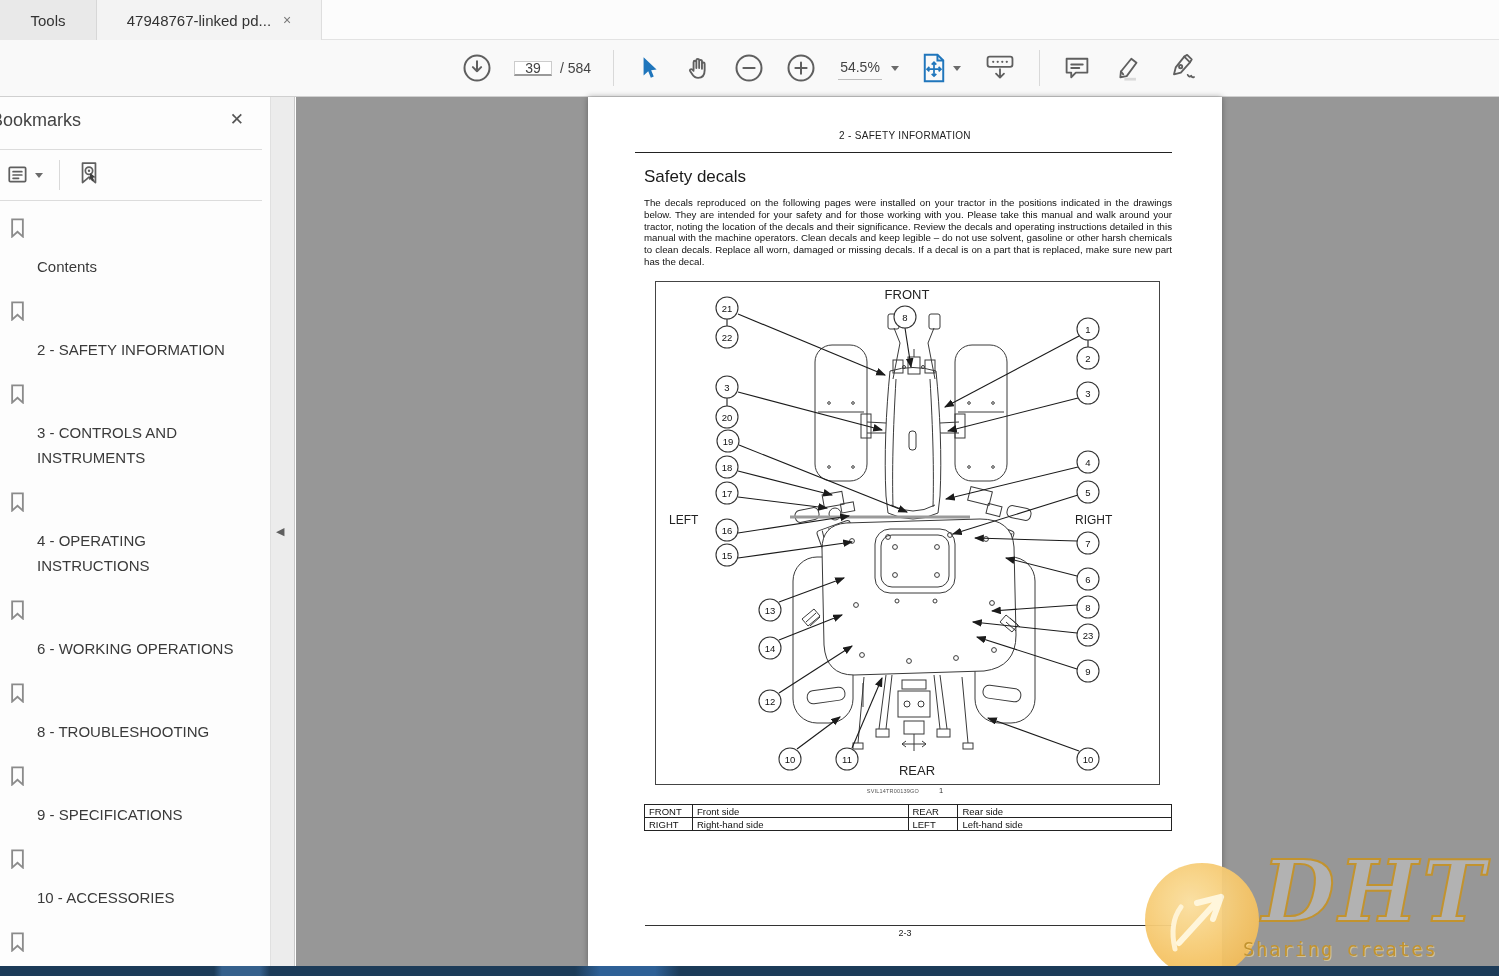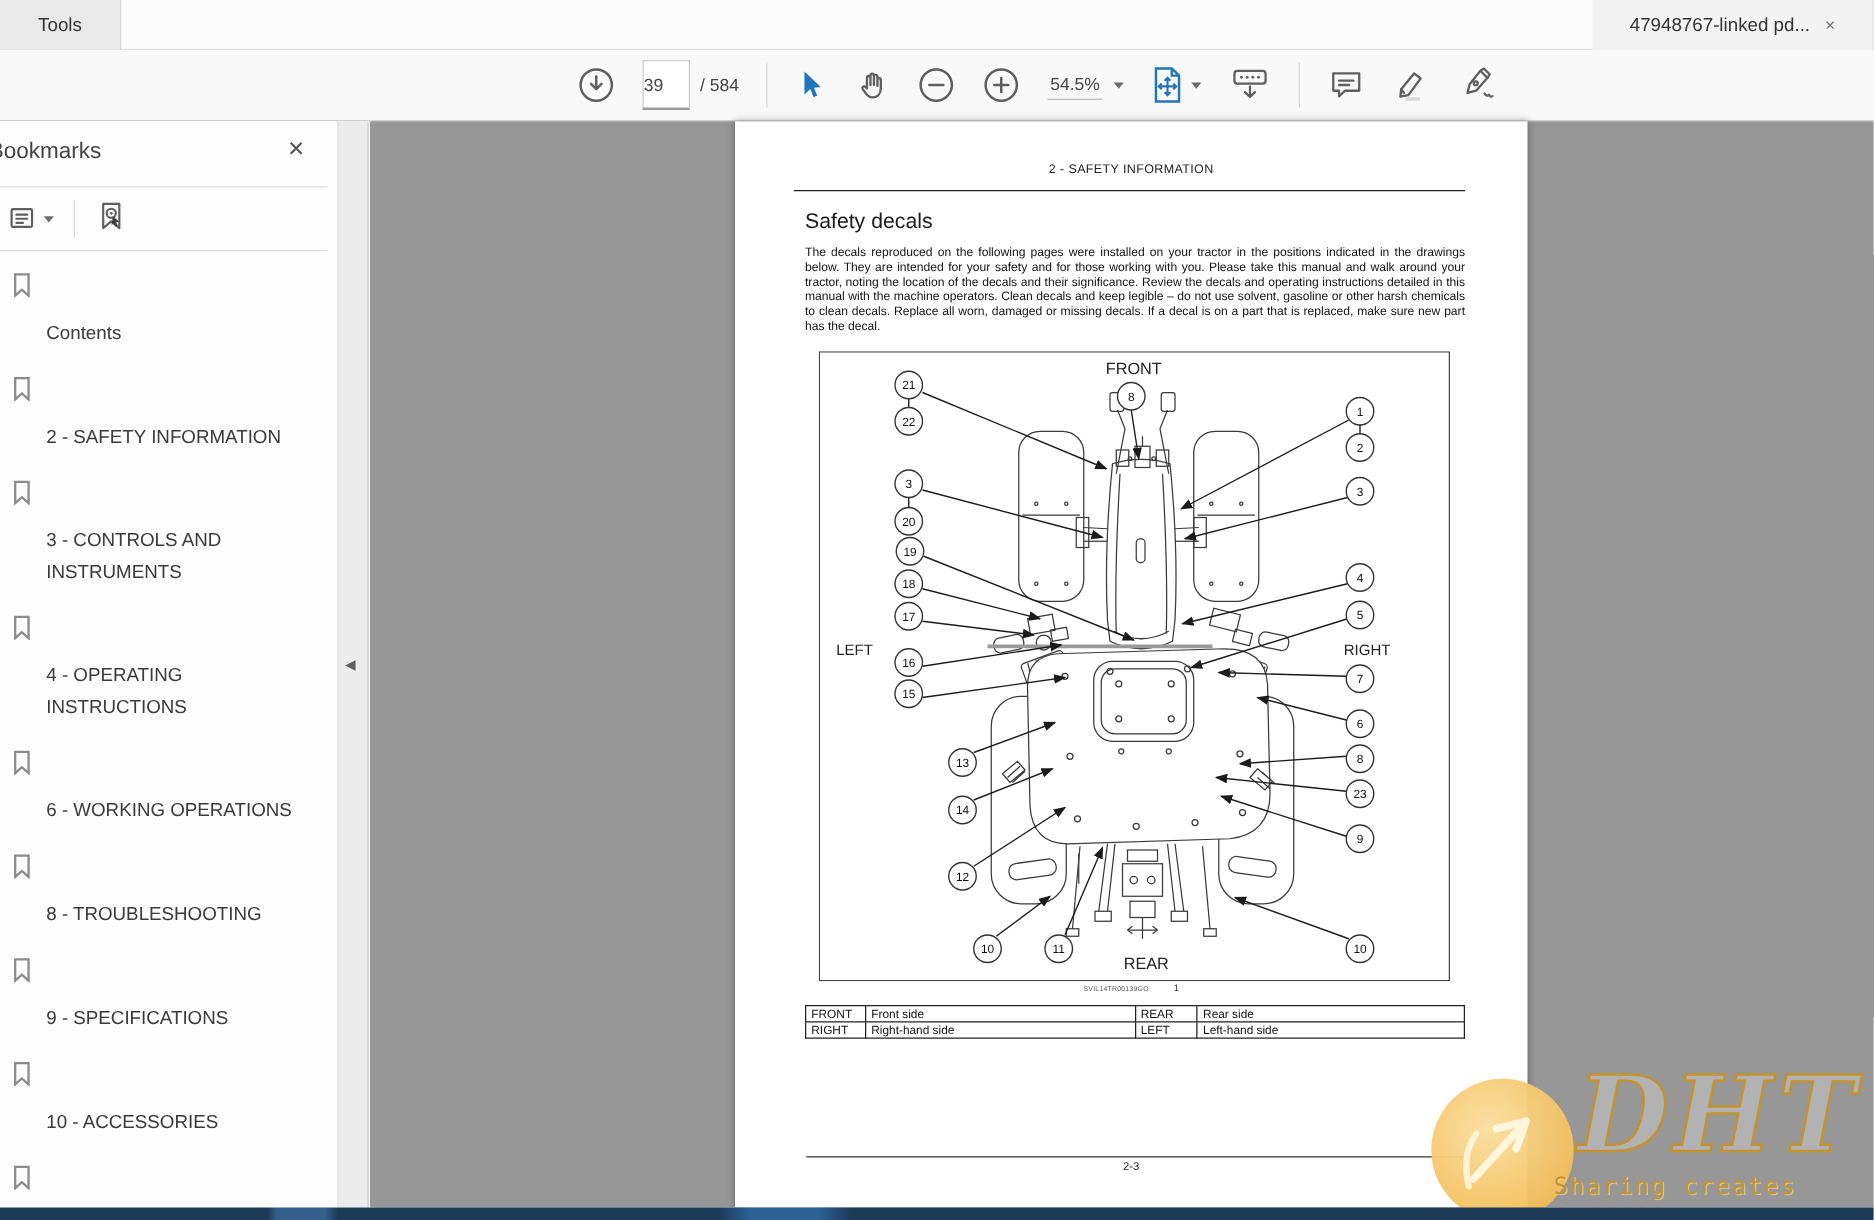--- a/index.html
+++ b/index.html
@@ -1,32 +1,32 @@
 <!DOCTYPE html>
 <html><head>
 <meta charset="utf-8">
 <style>
   * { box-sizing: border-box; margin: 0; padding: 0; }
   html,body { width:1499px; height:976px; overflow:hidden; font-family:"Liberation Sans",sans-serif; background:#fff; }
   .app { position:relative; width:1499px; height:976px; }
 
   
-  .tabbar { position:absolute; left:0; top:0; width:100%; height:40px; background:#fcfcfc; border-bottom:1px solid #e3e3e3; display:flex;justify-content:space-between; }
+  .tabbar { position:absolute; left:0; top:0; width:100%; height:40px; background:#fcfcfc; border-bottom:1px solid #e3e3e3; display:flex; }
   .tab { height:40px; display:flex; align-items:center; font-size:15px; color:#333; }
   .tab-tools { width:97px; justify-content:center; background:#e9e9e9; border-right:1px solid #d7d7d7; }
   .tab-doc { width:225px; justify-content:center; gap:10px; background:#f3f3f3; border-right:1px solid #dedede; position:relative; }
   .tab-close { font-size:14px; color:#777; margin-left:2px; cursor:default; }
 
   
   .toolbar { position:absolute; left:0; top:40px; width:100%; height:57px; background:#f9f9f9; border-bottom:1px solid #d0d0d0; }
   .tb-group { position:absolute; left:462px; top:0; height:56px; display:flex; align-items:center; gap:22px; }
   .tb-btn { display:flex; align-items:center; justify-content:center; }
   .tb-divider { width:1px; height:36px; background:#d9d9d9; }
   .page-box { display:flex; align-items:center; gap:8px; }
-  .page-input { width:38px; height:40px; border:1px solid #ccc; border-bottom:2px solid #9a9a9a; background:#fff; font-size:14px; color:#444; font-family:"Liberation Sans",sans-serif; }
+  .page-input { width:38px; height:15px; border:1px solid #ccc; border-bottom:2px solid #9a9a9a; background:#fff; text-align:center; font-size:14px; color:#444; font-family:"Liberation Sans",sans-serif; }
   .page-total { font-size:14px; color:#444; }
   .zoom-box { display:flex; align-items:center; gap:9px; }
   .zoom-val { font-size:14px; color:#444; border-bottom:1px solid #bdbdbd; padding:3px 2px 4px 2px; }
   .caret { width:0; height:0; border-left:4px solid transparent; border-right:4px solid transparent; border-top:5px solid #6b6b6b; }
 
   
   .sidebar { position:absolute; left:0; top:97px; width:270px; height:869px; background:#fdfdfd; overflow:hidden; }
   .sb-header { position:relative; height:52px; }
   .sb-title { position:absolute; left:-9px; top:13px; font-size:18px; color:#444; }
   .sb-close { position:absolute; right:26px; top:12px; font-size:17px; color:#555; }

